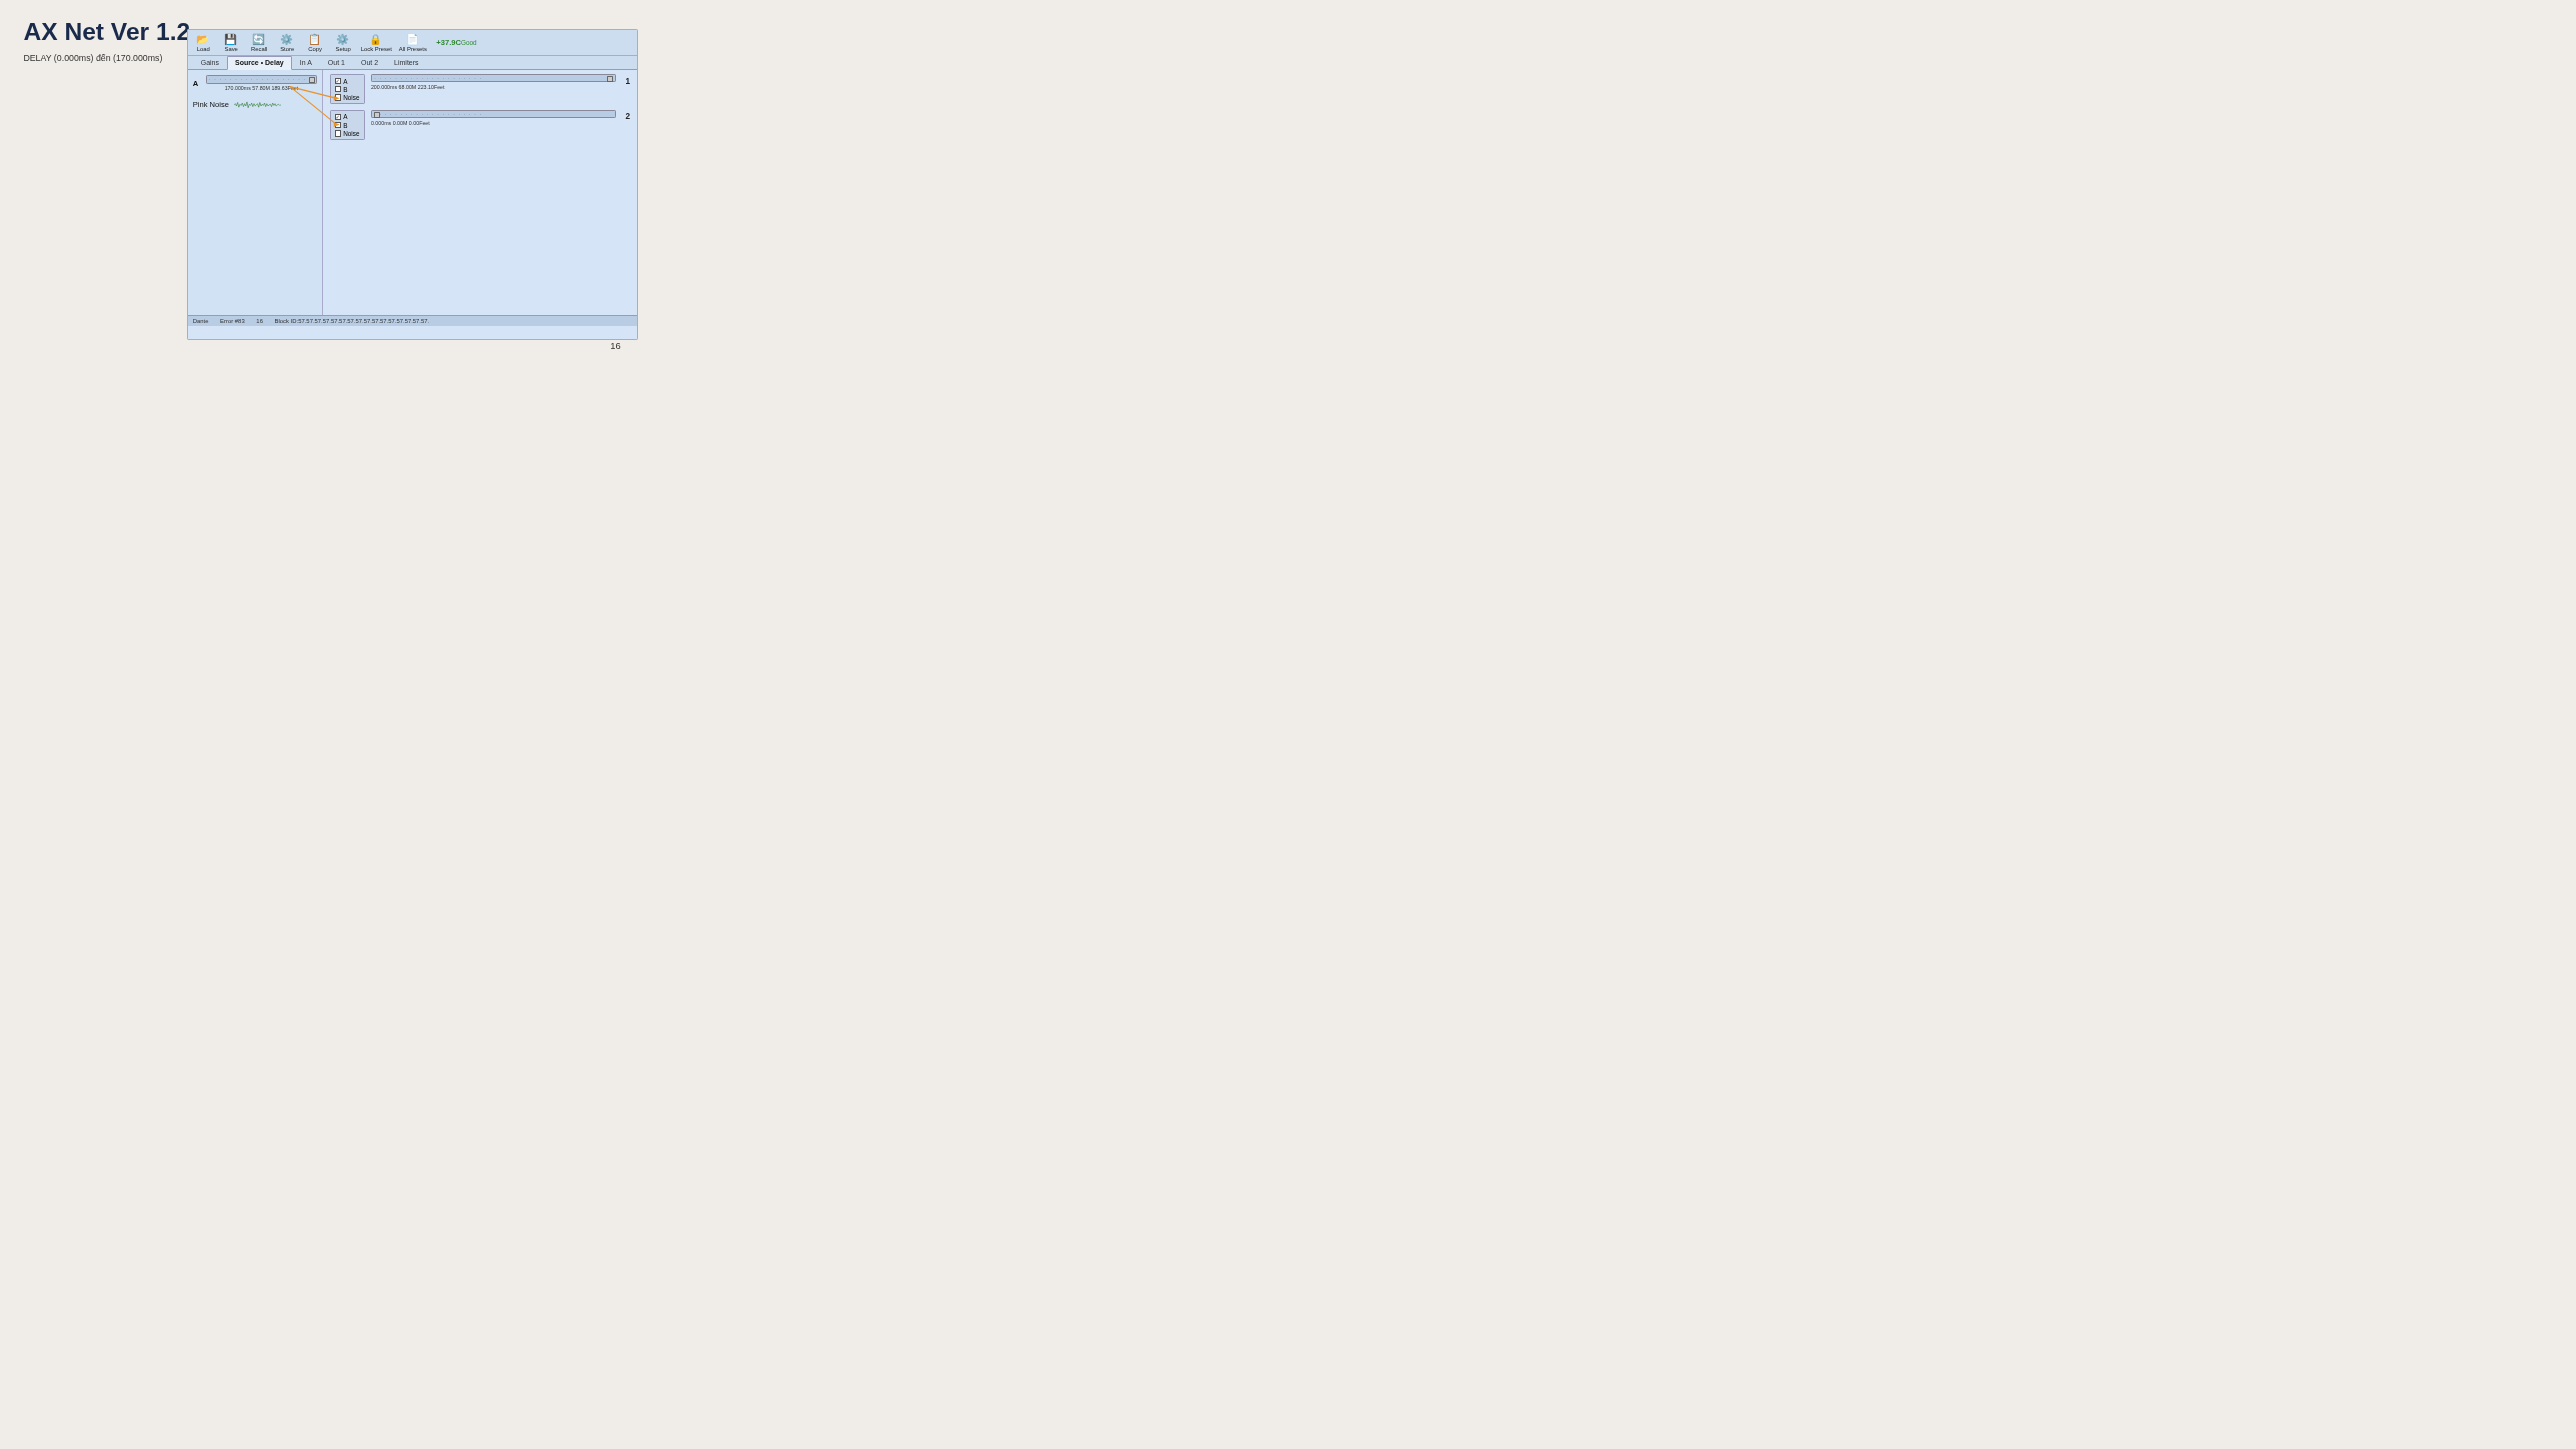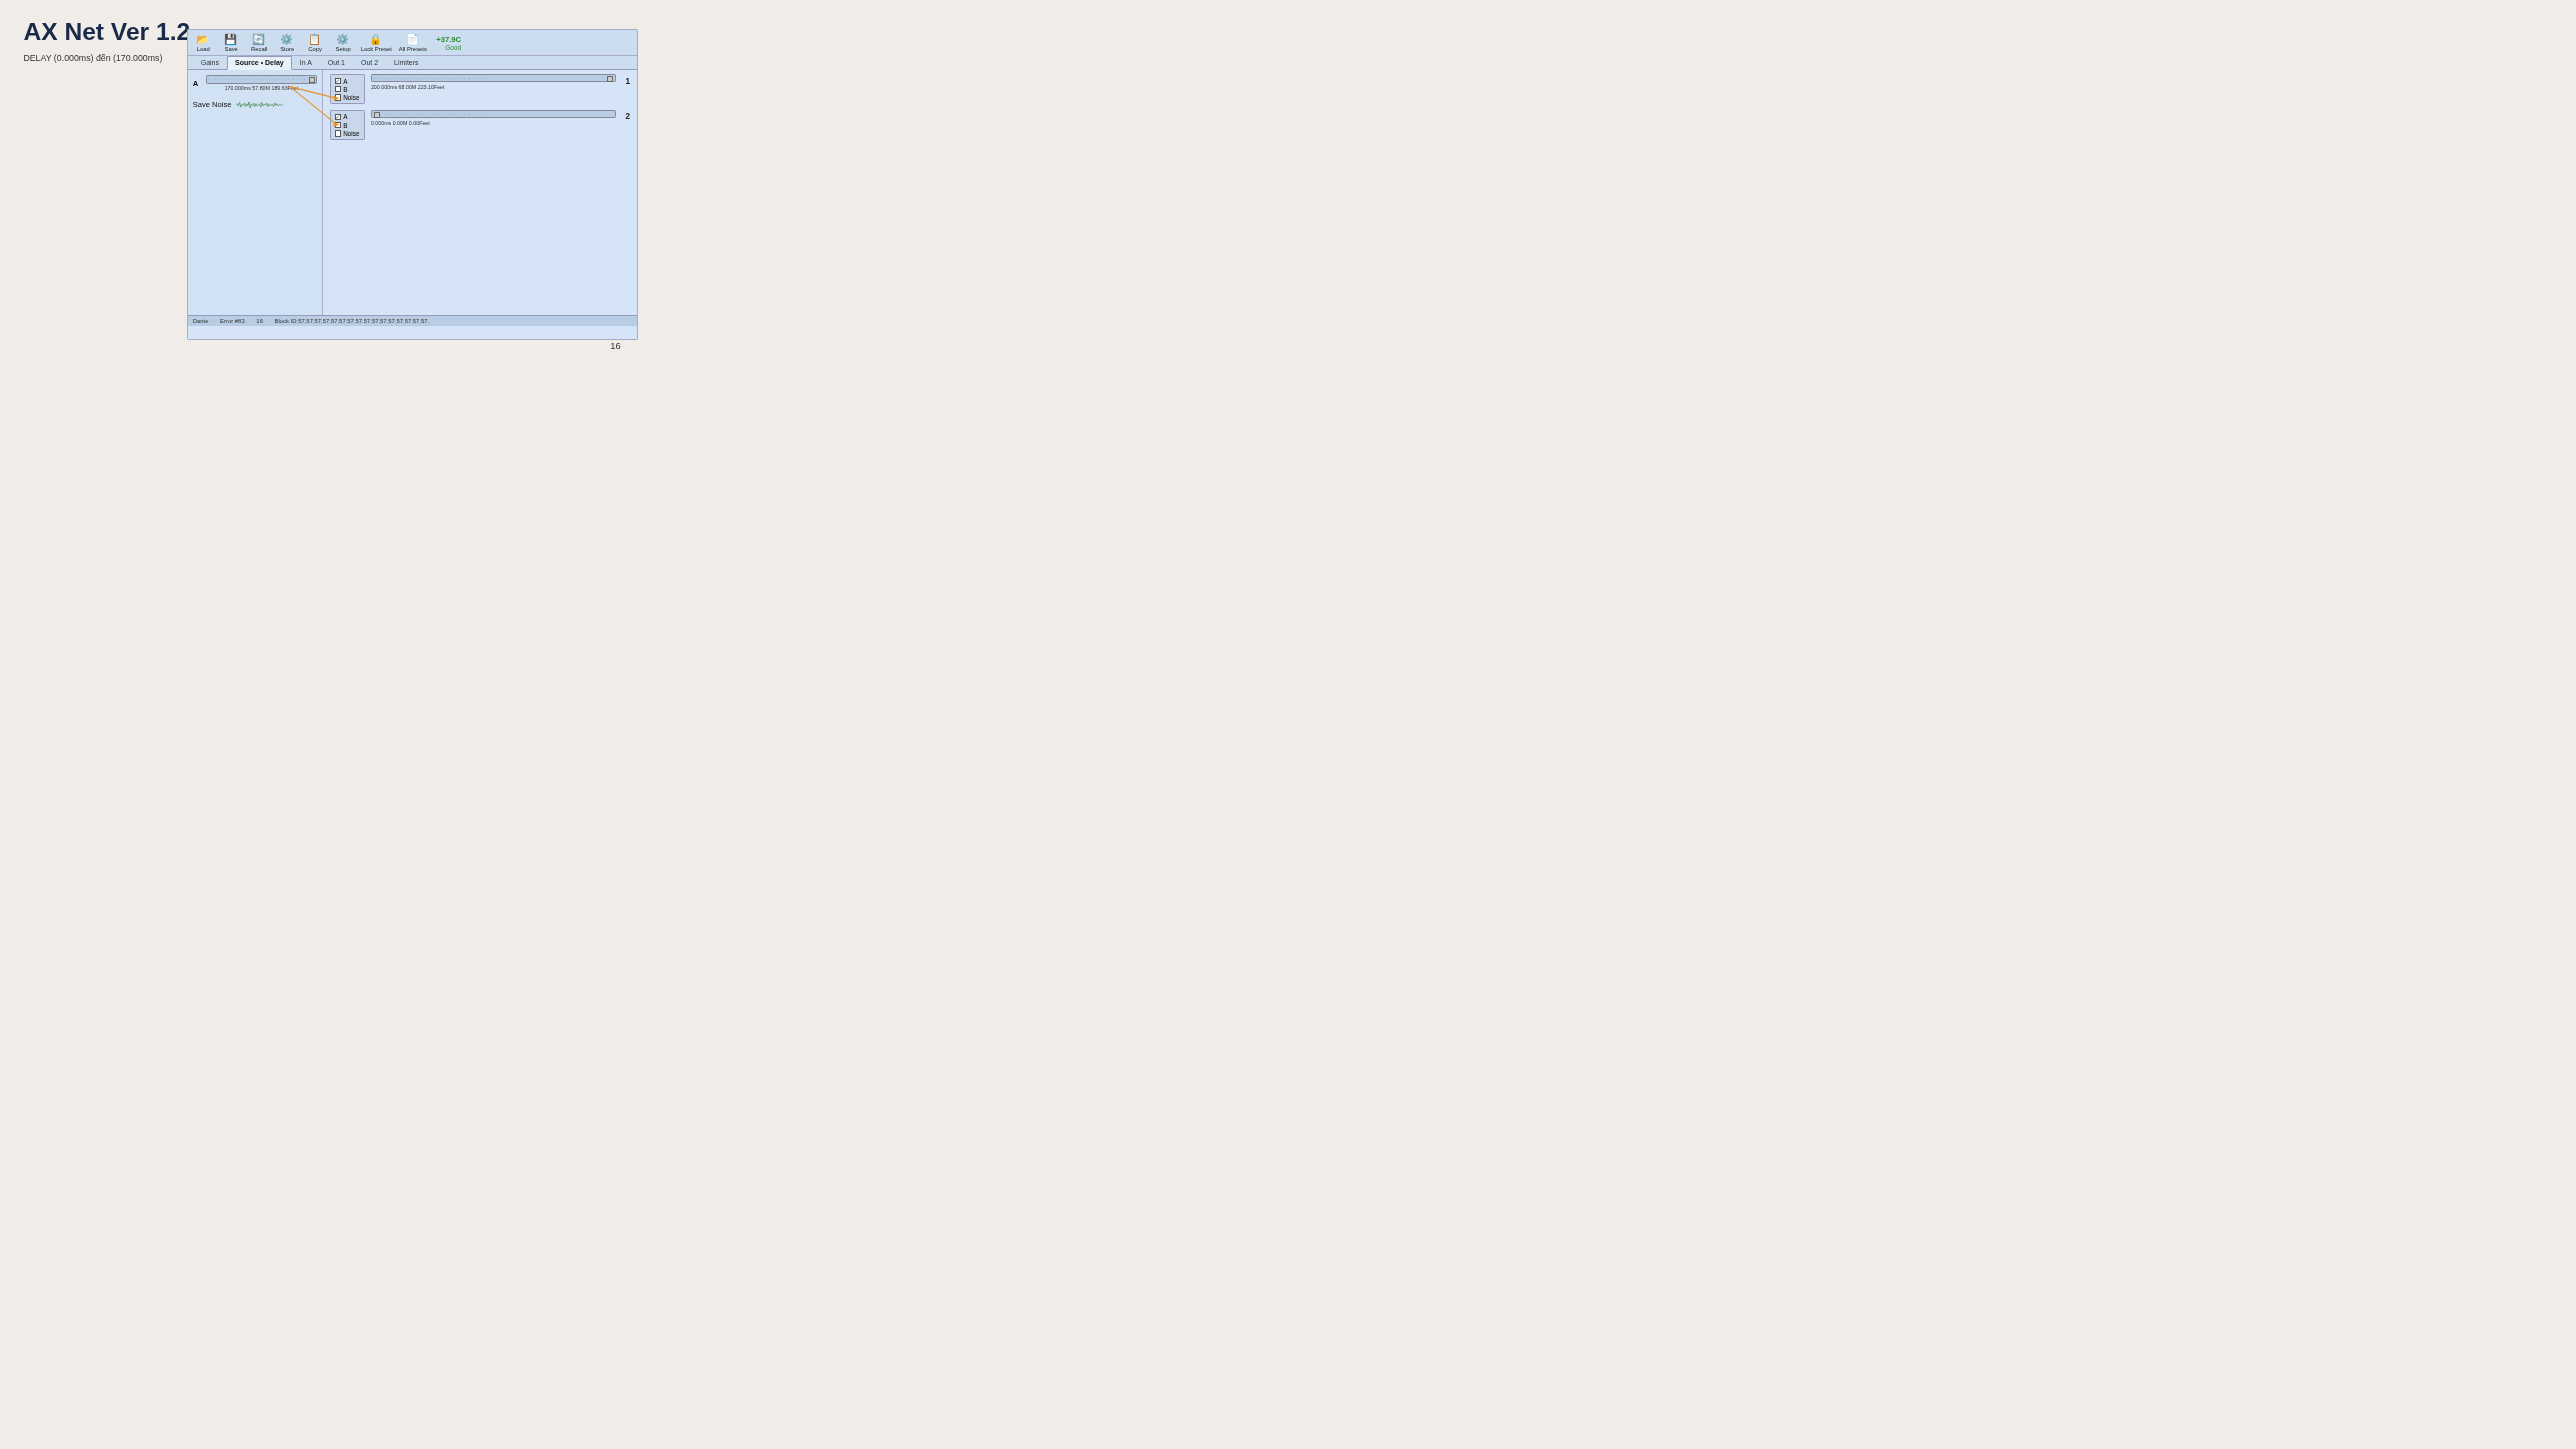--- a/index.html
+++ b/index.html
@@ -65,22 +65,22 @@
       min-width: 21px;
     }
 
     .toolbar-item .icon {
       font-size: 10.5px;
       margin-bottom: 0.6px;
     }
 
     .temp-display {
       display: flex;
-      flex-direction: column;
-      align-items: flex-end;
+      flex-direction: row;
+      align-items: center;
       font-size: 6.4px;
       margin-left: 2.3px;
     }
     .temp-value {
       color: #2c8a2c;
       font-size: 7.6px;
       font-weight: bold;
     }
     .temp-label {
       color: #2c8a2c;
@@ -393,21 +393,21 @@
             <div class="slider-dots">
               <span class="dot-line">· · · · · · · · · · · · · · · · · · ·</span>
             </div>
             <div class="slider-thumb"></div>
           </div>
           <div class="slider-value">170.000ms 57.80M 189.63Feet</div>
         </div>
       </div>
 
       <div class="pink-noise-row">
-        <span class="pink-noise-label">Save Noise</span>
+        <span class="pink-noise-label">Pink Noise</span>
         <div class="waveform">
           <svg class="waveform-svg" viewBox="0 0 80 20">
 
             <polyline points="0,10 2,8 4,12 6,6 8,14 10,9 12,11 14,7 16,13 18,8 20,12 22,5 24,15 26,9 28,11 30,7 32,13 34,8 36,12 38,10 40,8 42,14 44,6 46,12 48,9 50,11 52,7 54,13 56,8 58,12 60,10 62,9 64,13 66,7 68,11 70,8 72,12 74,10 76,9 78,11 80,10" fill="none" stroke="#2a7a2a" stroke-width="1"></polyline>
           </svg>
         </div>
       </div>
     </div>
 
     <svg style="position:absolute; left:102px; top:5.9px; width:70px; height:70px; pointer-events:none; overflow:visible;" viewBox="0 0 120 120" width="70" height="70">

